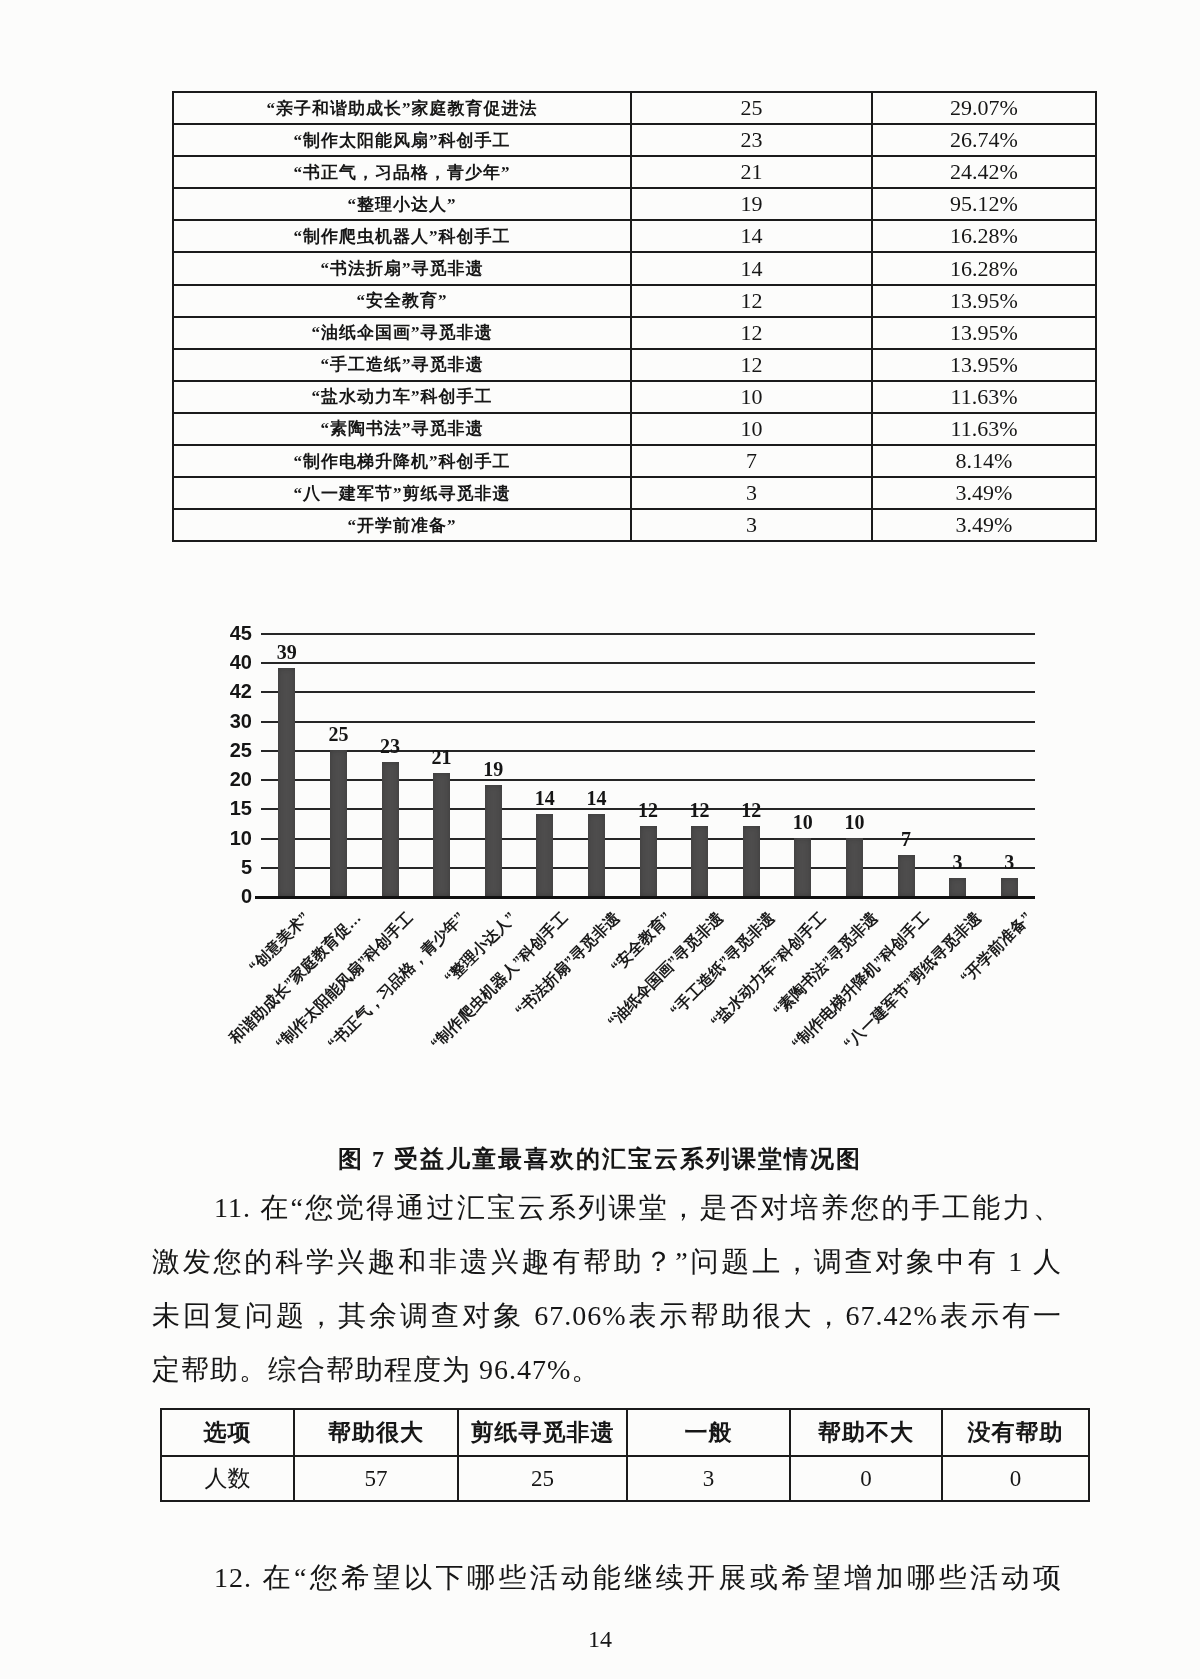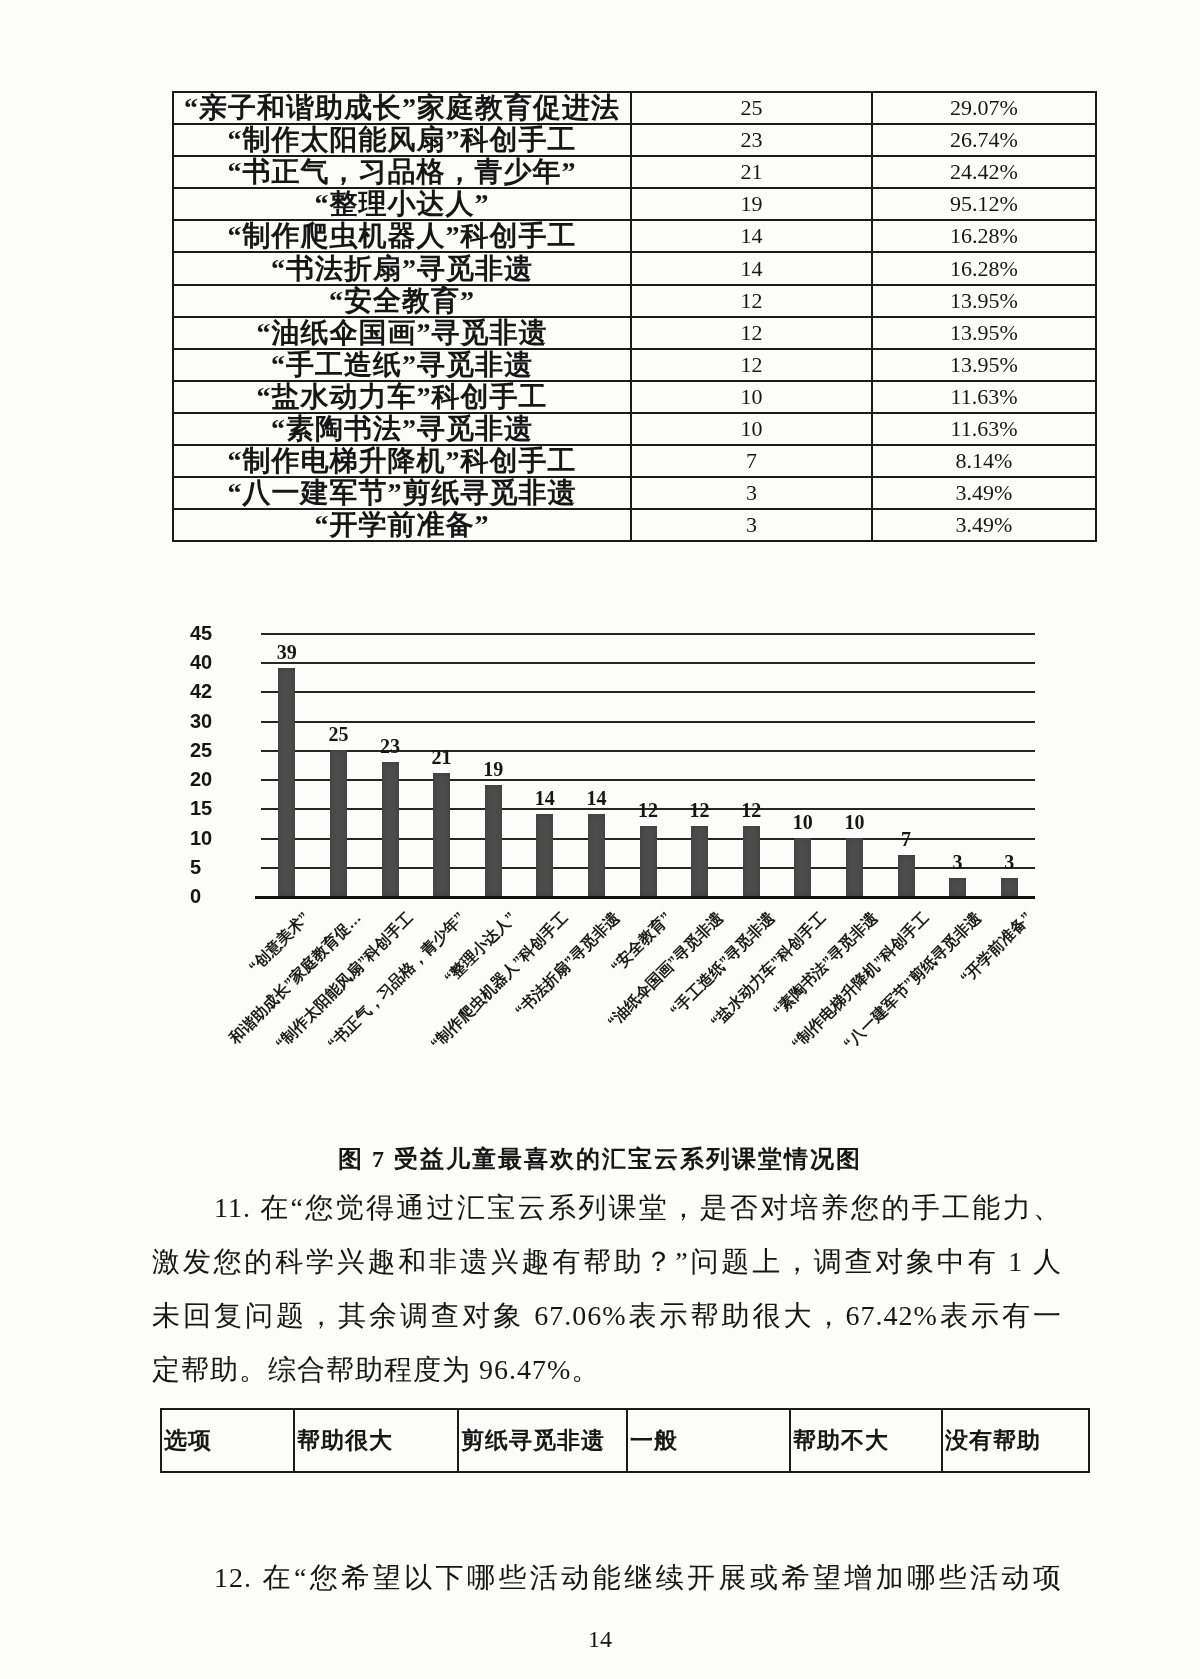--- a/index.html
+++ b/index.html
@@ -11,31 +11,31 @@
   }
   
   .t1{
     position:absolute;left:172px;top:91px;width:923px;
     border-collapse:collapse;table-layout:fixed;
   }
   .t1 td{
     border:2.5px solid #1b1b1b;
     height:30.1px;
     text-align:center;vertical-align:middle;
-    font-size:28px;line-height:1;
+    font-size:17px;line-height:1;
     padding:0 4px;white-space:nowrap;overflow:hidden;
   }
   .t1 td.name-cell{font-weight:600;letter-spacing:1px;}
   .t1 td.num-cell{font-size:22px;}
   
   #chart{position:absolute;left:0;top:0;width:1200px;height:1679px;pointer-events:none;}
   .gridline{position:absolute;height:2px;background:#262626;}
   .axisline{position:absolute;height:3px;background:#111;}
   .ytick{
-    position:absolute;width:62px;text-align:left;
+    position:absolute;width:62px;text-align:right;
     font-family:"Liberation Sans",sans-serif;font-weight:bold;
     font-size:20px;color:#151515;line-height:26px;
   }
   .bar{position:absolute;background:#4e4d4d;box-shadow:inset 0 0 6px #3a3a3a;}
   .vlabel{
     position:absolute;width:64px;text-align:center;
     font-family:Liberation Serif, serif;font-weight:bold;
     font-size:20px;color:#151515;line-height:24px;
   }
   .xlabel{
@@ -56,22 +56,22 @@
   }
   .bodyline.lastline{text-align:left;text-align-last:left;}
   .indent{padding-left:62px;width:848px;}
   
   .t2{
     position:absolute;left:160px;top:1408px;width:928px;
     border-collapse:collapse;table-layout:fixed;
   }
   .t2 td,.t2 th{
     border:2.5px solid #1b1b1b;
-    text-align:left;vertical-align:middle;
-    font-size:23px;line-height:1;padding:12px 2px;white-space:nowrap;
+    text-align:center;vertical-align:middle;
+    font-size:23px;line-height:1;padding:4px 2px;white-space:nowrap;
   }
   .t2 th{height:37px;font-weight:600;letter-spacing:1px;}
   .t2 td{height:35px;}
   
   .pagenum{
     position:absolute;left:0;top:1626px;width:1200px;
     text-align:center;font-size:24px;
   }
 </style>
 </head>
@@ -247,20 +247,28 @@
         <tr>
           <th>选项</th>
           <th>帮助很大</th>
           <th>剪纸寻觅非遗</th>
           <th>一般</th>
           <th>帮助不大</th>
           <th>没有帮助</th>
         </tr>
       </thead>
     <tbody>
+        <tr>
+          <td>人数</td>
+          <td>57</td>
+          <td>25</td>
+          <td>3</td>
+          <td>0</td>
+          <td>0</td>
+        </tr>
       </tbody>
   </table>
 
   <div class="bodyline indent" style="top:1560px">12. 在“您希望以下哪些活动能继续开展或希望增加哪些活动项</div>
 
   <div class="pagenum">14</div>
 
 </div>
 
 </body></html>

